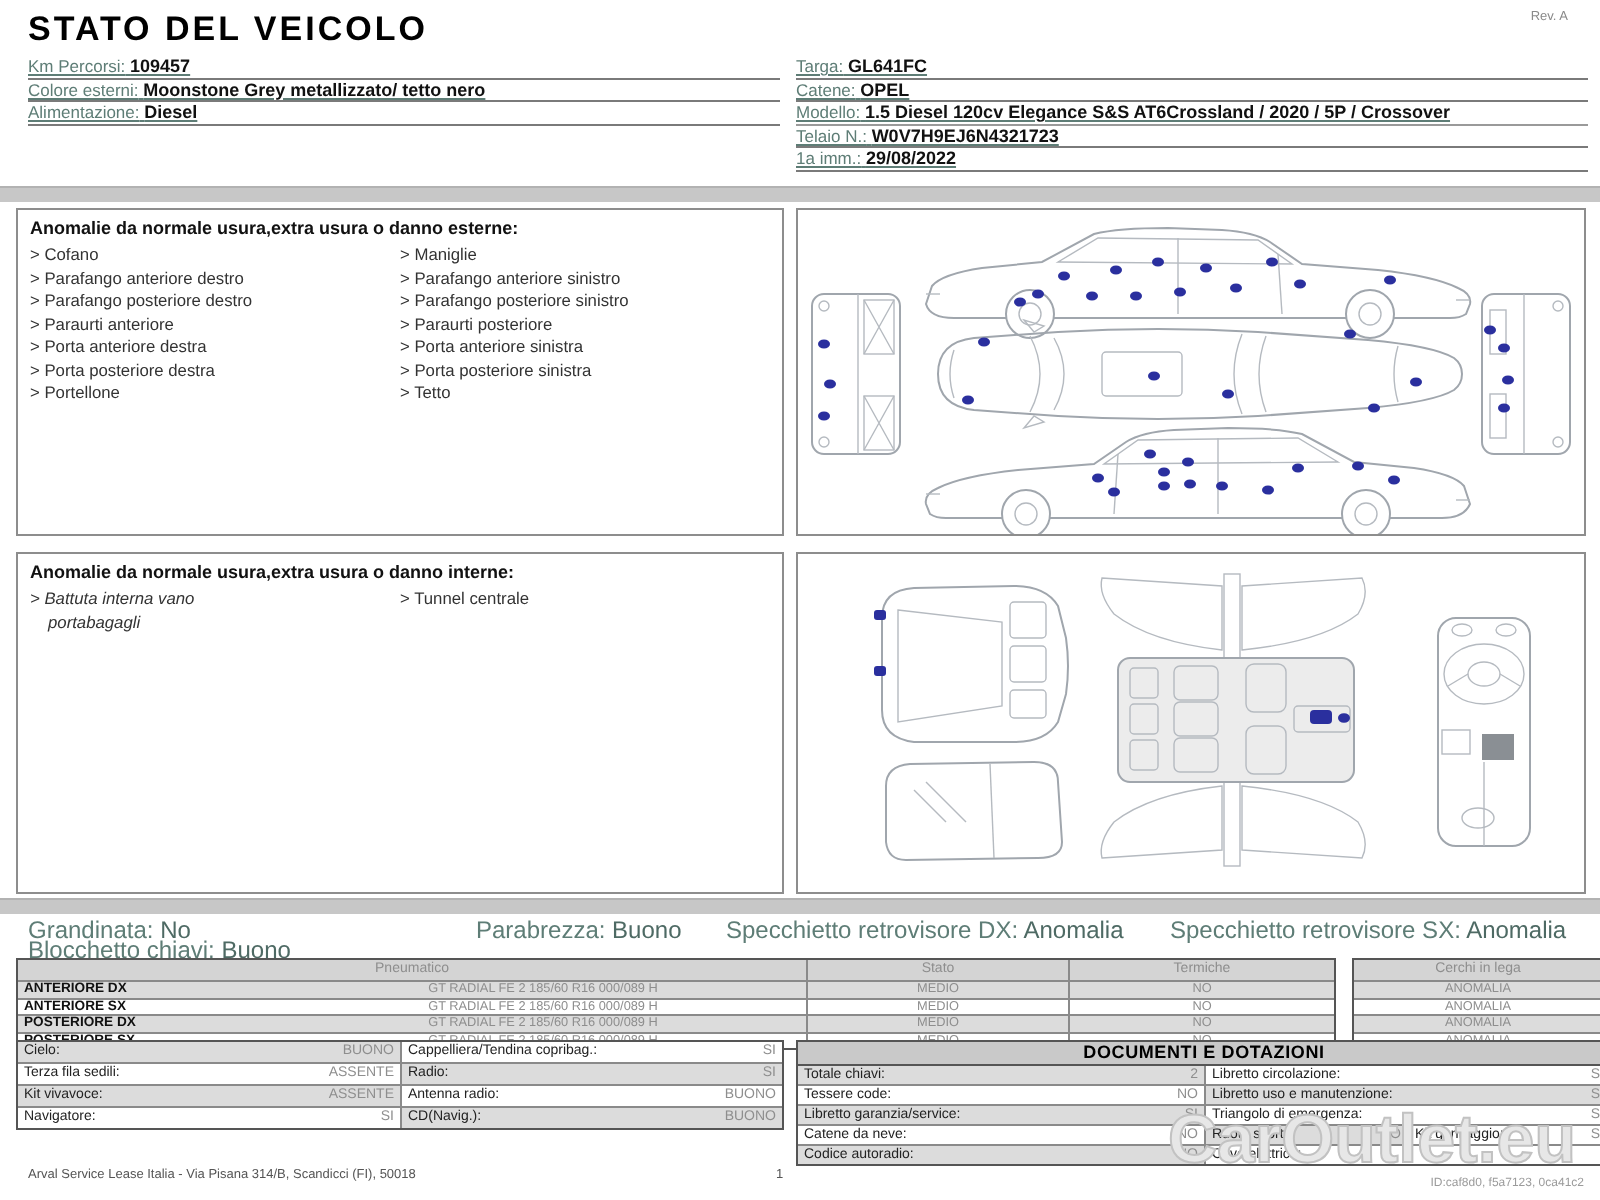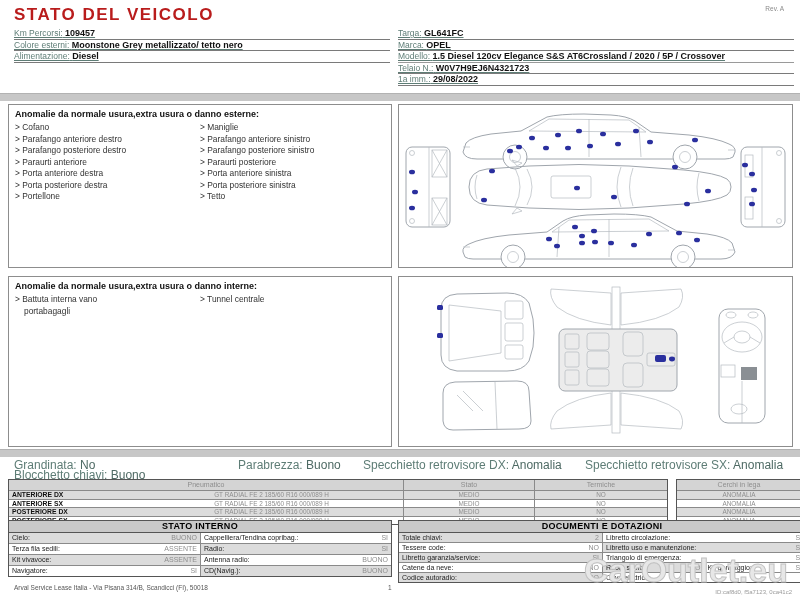--- a/index.html
+++ b/index.html
@@ -1,20 +1,20 @@
 <!DOCTYPE html>
 <html><head>
 <meta charset="utf-8">
 <style>
   html,body{margin:0;padding:0;background:#fff;}
   .page{position:relative;width:800px;height:600px;background:#fff;overflow:hidden;
         font-family:"Liberation Sans","DejaVu Sans",sans-serif;color:#222;}
 
   .title{position:absolute;left:14px;top:5px;font-size:17px;font-weight:bold;
-         color:#b91c1c;letter-spacing:1.5px;}
+         color:#000000;letter-spacing:1.5px;}
   .rev{position:absolute;right:16px;top:5px;font-size:6.5px;color:#8a8a8a;}
 
   .hfields{position:absolute;top:28px;}
   .hfields.hleft{left:14px;width:376px;}
   .hfields.hright{left:398px;width:396px;}
   .field{position:relative;border-bottom:1px solid #7a7a7a;padding:1px 0 0 0;
          font-size:8.5px;line-height:9.5px;color:#5e7d76;text-decoration:underline;}
   .field .val{color:#111;font-weight:bold;font-size:9px;}
   .field.modello::after{content:"";position:absolute;left:0;right:0;top:11px;border-top:1px solid #9a9a9a;}
 
@@ -24,21 +24,21 @@
   .abox{position:absolute;border:1px solid #8d8d8d;background:#fff;box-sizing:border-box;}
   #box-ext-l{left:8px;top:104px;width:384px;height:164px;}
   #box-ext-r{left:398px;top:104px;width:395px;height:164px;}
   #box-int-l{left:8px;top:276px;width:384px;height:171px;}
   #box-int-r{left:398px;top:276px;width:395px;height:171px;}
   .abox .atitle{margin:4px 6px 3px;font-size:9px;font-weight:bold;color:#111;}
   .an-cols{display:flex;margin:1px 6px;}
   .an-col{width:50%;}
   .an-item{font-size:8.4px;line-height:11.5px;color:#333;padding-left:9px;text-indent:-9px;}
   .an-item::before{content:"> ";}
-  .an-item.narrow{max-width:118px;}
+  .an-item.narrow{max-width:118px;font-style:italic;}
 
   .statusline{position:absolute;top:458px;left:0;width:800px;height:20px;font-size:12px;color:#5e7d76;}
   .statusline .sv{color:#4e6a64;}
   .sfield{position:absolute;white-space:nowrap;}
 
   
   #tyres{position:absolute;left:8px;top:479px;width:786px;height:40px;font-size:6.4px;}
   .tmain{position:absolute;left:0;top:0;width:660px;border:1px solid #555;box-sizing:border-box;}
   .tcerchi{position:absolute;left:668px;top:0;width:126px;border:1px solid #555;box-sizing:border-box;}
   .trow{display:flex;height:7.5px;line-height:7.5px;border-top:1px solid #8a8a8a;}
@@ -103,21 +103,21 @@
       <span class="val">Diesel</span>
     </div>
   </div>
 
   <div class="hfields hright">
     <div class="field">
       <span class="lbl">Targa:</span>
       <span class="val">GL641FC</span>
     </div>
     <div class="field">
-      <span class="lbl">Marca:</span>
+      <span class="lbl">Catene:</span>
       <span class="val">OPEL</span>
     </div>
     <div class="field modello">
       <span class="lbl">Modello:</span>
       <span class="val">1.5 Diesel 120cv Elegance S&amp;S AT6Crossland / 2020 / 5P / Crossover</span>
     </div>
     <div class="field">
       <span class="lbl">Telaio N.:</span>
       <span class="val">W0V7H9EJ6N4321723</span>
     </div>
@@ -401,21 +401,20 @@
       <div class="trow row-g">
         <div class="tc full">ANOMALIA</div>
       </div>
       <div class="trow row-w">
         <div class="tc full">ANOMALIA</div>
       </div>
     </div>
   </div>
 
   <div class="btable" id="stato-interno">
-    <div class="bt-head">STATO INTERNO</div>
     <div class="bt-row">
       <div class="bt-cell half cg">
         <span class="l">Cielo:</span>
         <span class="v">BUONO</span>
       </div>
       <div class="bt-cell half cw">
         <span class="l">Cappelliera/Tendina copribag.:</span>
         <span class="v">SI</span>
       </div>
     </div>

